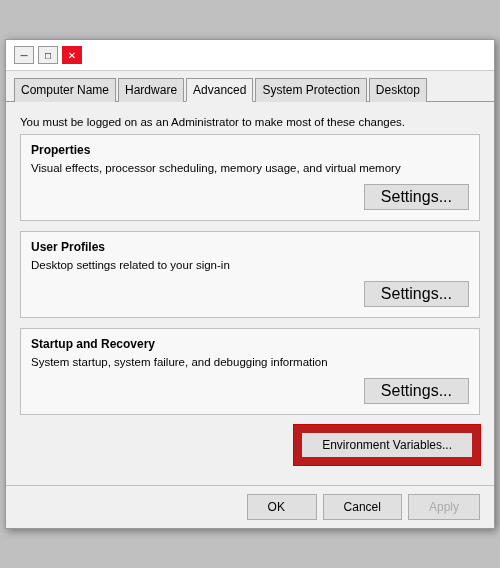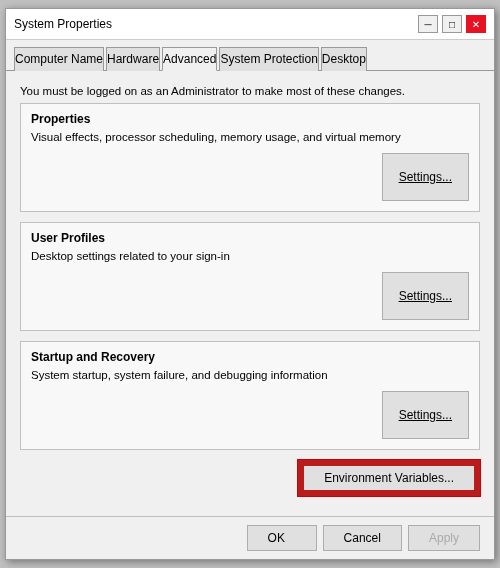--- a/index.html
+++ b/index.html
@@ -67,21 +67,21 @@
 
     .tabs {
       display: flex;
       background: #f0f0f0;
       border-bottom: 1px solid #999;
       padding: 6px 8px 0 8px;
       gap: 2px;
     }
 
     .tab {
-      padding: 4px 0;
+      padding: 4px 6px;
       border: 1px solid #999;
       border-bottom: none;
       background: #e0e0e0;
       cursor: pointer;
       font-size: 12px;
       color: #000;
       position: relative;
       top: 1px;
     }
 
@@ -125,40 +125,39 @@
       margin-bottom: 8px;
       line-height: 1.3;
     }
 
     .section-btn-row {
       display: flex;
       justify-content: flex-end;
     }
 
     .settings-btn {
-      padding: 16px 16px;
+      padding: 3px 16px;
       background: #e0e0e0;
       border: 1px solid #adadad;
       cursor: pointer;
-      font-size: 12px;
-      color: #000;
-      text-decoration: underline;
+      font-size: 16px;
+      color: #000;
     }
 
     .env-btn-row {
       display: flex;
       justify-content: flex-end;
       margin-top: 4px;
       margin-bottom: 8px;
     }
 
     .env-btn {
       padding: 5px 20px;
       background: #e0e0e0;
-      border: 6px solid #b91c1c;
+      border: 8px solid #b91c1c;
       cursor: pointer;
       font-size: 12px;
       color: #000;
       outline: 1px solid #cc0000;
     }
 
     .bottom-bar {
       border-top: 1px solid #c0c0c0;
       padding: 8px 14px;
       display: flex;
@@ -181,21 +180,20 @@
     .bottom-btn.apply {
       color: #aaa;
     }
   </style>
 </head>
 <body>
 
 <div class="window">
 
   <div class="title-bar">
-    <span class="title-bar-text">System Properties</span>
     <div class="title-bar-controls">
       <button class="title-bar-btn">─</button>
       <button class="title-bar-btn">□</button>
       <button class="title-bar-btn close">✕</button>
     </div>
   </div>
 
   <div class="tabs">
     <div class="tab">Computer Name</div>
     <div class="tab">Hardware</div>

